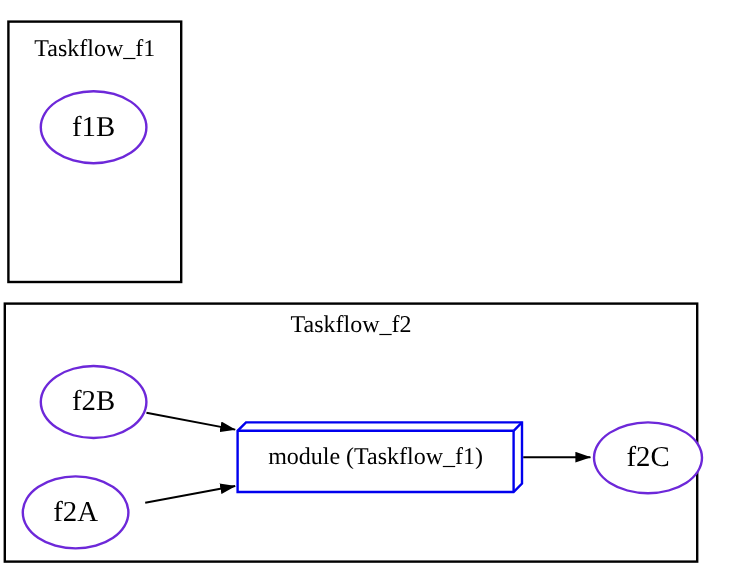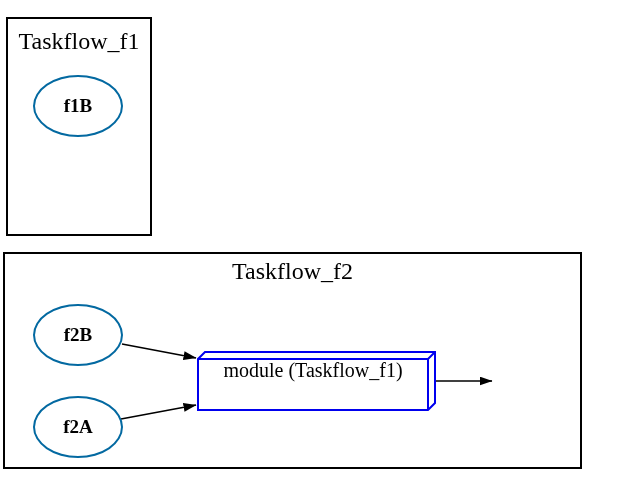--- a/index.html
+++ b/index.html
@@ -14,58 +14,57 @@
   }
   .cluster {
     position: absolute;
     border: 2px solid #000000;
     box-sizing: border-box;
     background: transparent;
   }
   .cluster-title {
     width: 100%;
     text-align: center;
-    font-size: 24px;
+    font-size: 20px;
     line-height: 24px;
   }
   #cluster-f1 { left: 6px;  top: 17px;  width: 146px; height: 219px; }
   #cluster-f1 .cluster-title { padding-top: 10px; }
   #cluster-f2 { left: 3px; top: 252px; width: 579px; height: 217px; }
   #cluster-f2 .cluster-title { padding-top: 5px; }
 
   .node {
     position: absolute;
     box-sizing: border-box;
-    border: 2px solid #0369a1;
+    border: 2px solid #6d28d9;
     border-radius: 50%;
     background: #ffffff;
     display: flex;
     align-items: center;
     justify-content: center;
-    font-size: 19px;
-    font-weight: bold;
+    font-size: 24px;
   }
   #node-f1B { left: 33px;  top: 75px;  width: 90px; height: 62px; }
   #node-f1A { left: 33px;  top: 163px; width: 90px; height: 62px; }
   #node-f2B { left: 33px;  top: 304px; width: 90px; height: 62px; }
-  #node-f2A { left: 33px;  top: 396px; width: 90px; height: 62px; align-items: center; }
+  #node-f2A { left: 18px;  top: 396px; width: 90px; height: 62px; align-items: center; }
   #node-f2C { left: 494px; top: 351px; width: 92px; height: 61px; }
 
   .svg-layer {
     position: absolute;
     left: 0; top: 0;
     width: 618px; height: 490px;
     pointer-events: none;
   }
   .module-label {
     position: absolute;
     left: 198px; top: 359px;
     width: 230px; height: 34px;
     display: flex;
-    align-items: flex-start;
+    align-items: flex-end;
     justify-content: center;
     font-size: 20px;
     white-space: nowrap;
   }
 </style>
 </head>
 <body>
 
 <div class="canvas">
 
@@ -100,18 +99,21 @@
 
   <div class="node" id="node-f1B">
     <span>f1B</span>
   </div>
   <div class="node" id="node-f2B">
     <span>f2B</span>
   </div>
   <div class="node" id="node-f2A">
     <span>f2A</span>
   </div>
+  <div class="node" id="node-f2C">
+    <span>f2C</span>
+  </div>
 
   <div class="module-label">
     <span>module (Taskflow_f1)</span>
   </div>
 
 </div>
 
 </body></html>

